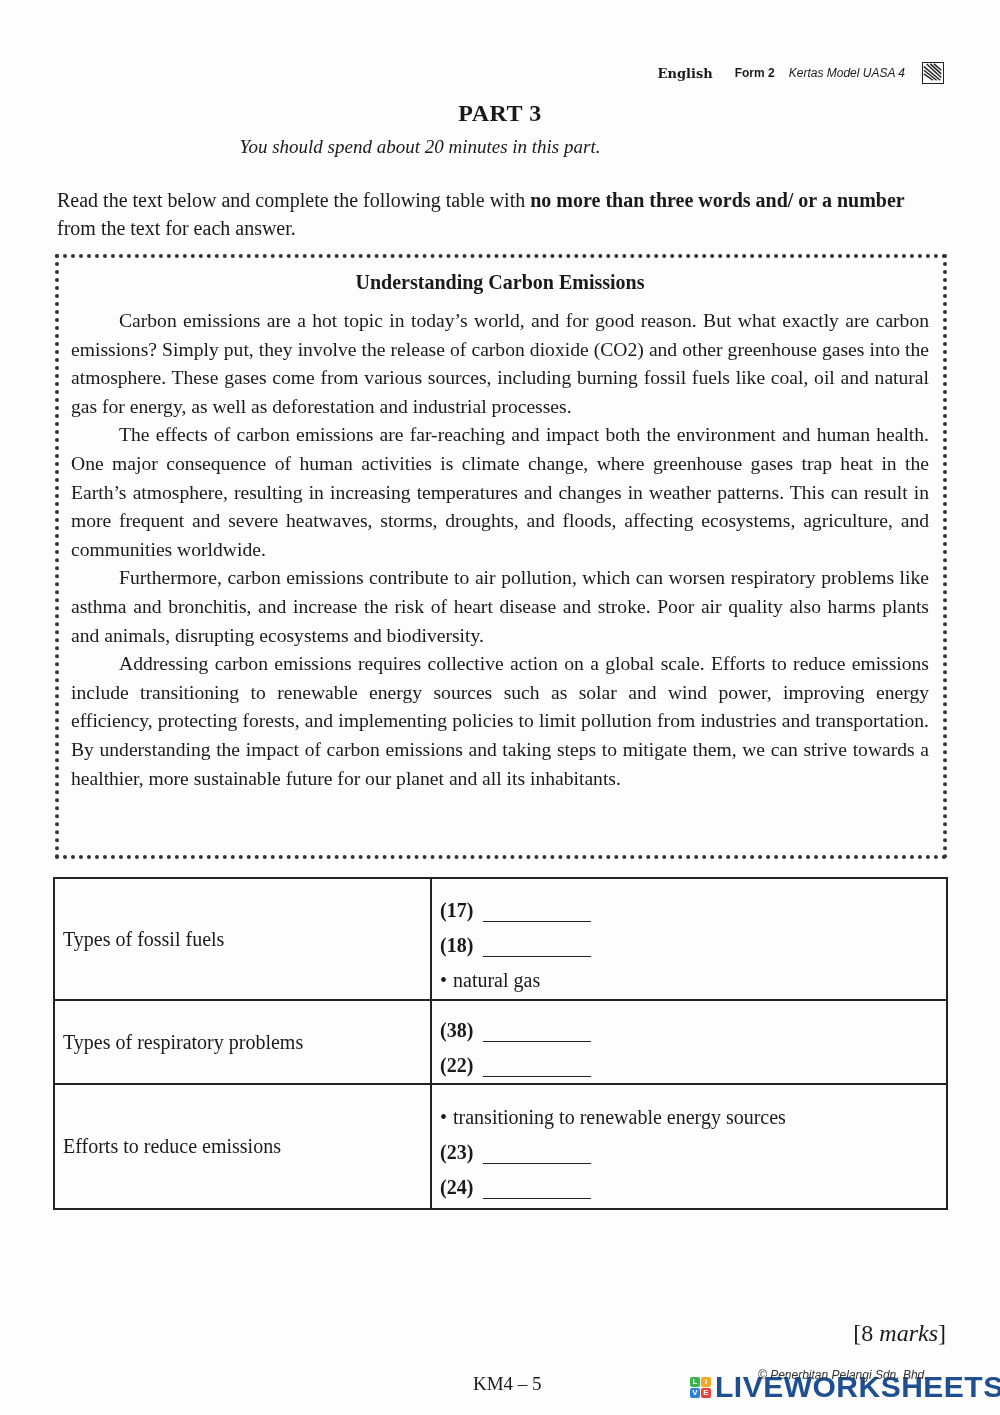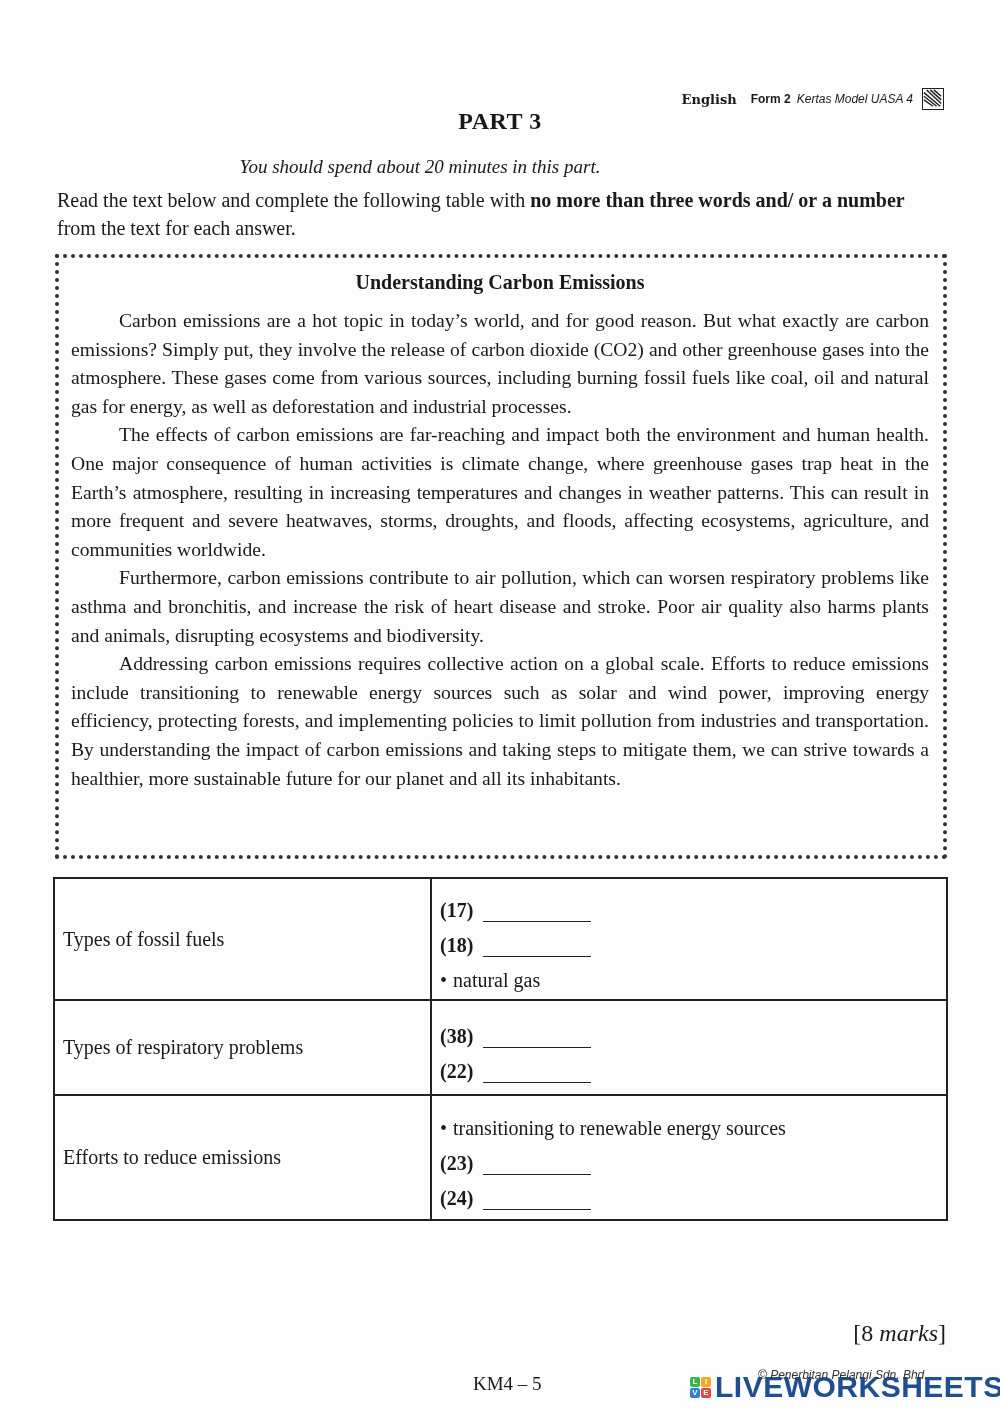--- a/index.html
+++ b/index.html
@@ -1,27 +1,27 @@
 <!DOCTYPE html>
 <html><head>
 <meta charset="utf-8">
 <style>
   * { box-sizing: border-box; margin: 0; padding: 0; }
   html, body { width: 1000px; height: 1415px; background: #fdfdfd; overflow: hidden; }
   body { position: relative; font-family: "Liberation Serif", "DejaVu Serif", serif; color: #1a1a1a; }
 
-  .header { position: absolute; top: 62px; right: 56px; display: flex; align-items: center; gap: 6px; margin-top: 26px; }
+  .header { position: absolute; top: 62px; right: 56px; display: flex; align-items: center; gap: 14px; }
   .hdr-subject { font-family: "DejaVu Serif", serif; font-weight: bold; font-size: 13px; margin-right: 8px; }
   .hdr-form { font-family: "Liberation Sans", sans-serif; font-weight: bold; font-size: 12px; }
   .hdr-paper { font-family: "Liberation Sans", sans-serif; font-style: italic; font-size: 12px; }
   .hdr-icon { width: 22px; height: 22px; border: 1.5px solid #222; display: inline-block; margin-left: 3px; position: relative; overflow: hidden; }
   .hdr-icon svg { width: 100%; height: 100%; display: block; }
 
-  .part-title { position: absolute; top: 108px; left: 0; width: 1000px; text-align: center; font-weight: bold; font-size: 24px; letter-spacing: 0.5px; }
-  .part-sub { position: absolute; top: 156px; left: 0; width: 840px; text-align: center; font-style: italic; font-size: 19px; }
+  .part-title { position: absolute; top: 100px; left: 0; width: 1000px; text-align: center; font-weight: bold; font-size: 24px; letter-spacing: 0.5px; }
+  .part-sub { position: absolute; top: 136px; left: 0; width: 840px; text-align: center; font-style: italic; font-size: 19px; }
 
   .instructions { position: absolute; top: 186px; left: 57px; width: 890px; font-size: 20px; line-height: 28px; }
   .instructions b { font-weight: bold; }
 
   .passage { position: absolute; top: 254px; left: 55px; width: 892px; height: 605px;
              border: 4px dotted #333; padding: 10px 14px 0 12px; }
   .passage-title { text-align: center; font-weight: bold; font-size: 20px; margin-bottom: 13px; margin-top: 3px; }
   .passage p { font-size: 19.6px; line-height: 28.6px; text-align: justify; text-indent: 48px; }
 
   .answer-table { position: absolute; top: 877px; left: 53px; width: 895px; border-collapse: collapse; }
@@ -85,21 +85,21 @@
       <div class="ans-line">
         <span class="qnum">(18)</span>
         <span class="blank"></span>
       </div>
       <div class="ans-line">
         <span class="bullet">•</span>
         <span>natural gas</span>
       </div>
     </td>
   </tr>
-  <tr style="height:95px">
+  <tr style="height:84px">
     <td class="lbl">Types of respiratory problems</td>
     <td class="ans">
       <div class="ans-line">
         <span class="qnum">(38)</span>
         <span class="blank"></span>
       </div>
       <div class="ans-line">
         <span class="qnum">(22)</span>
         <span class="blank"></span>
       </div>

